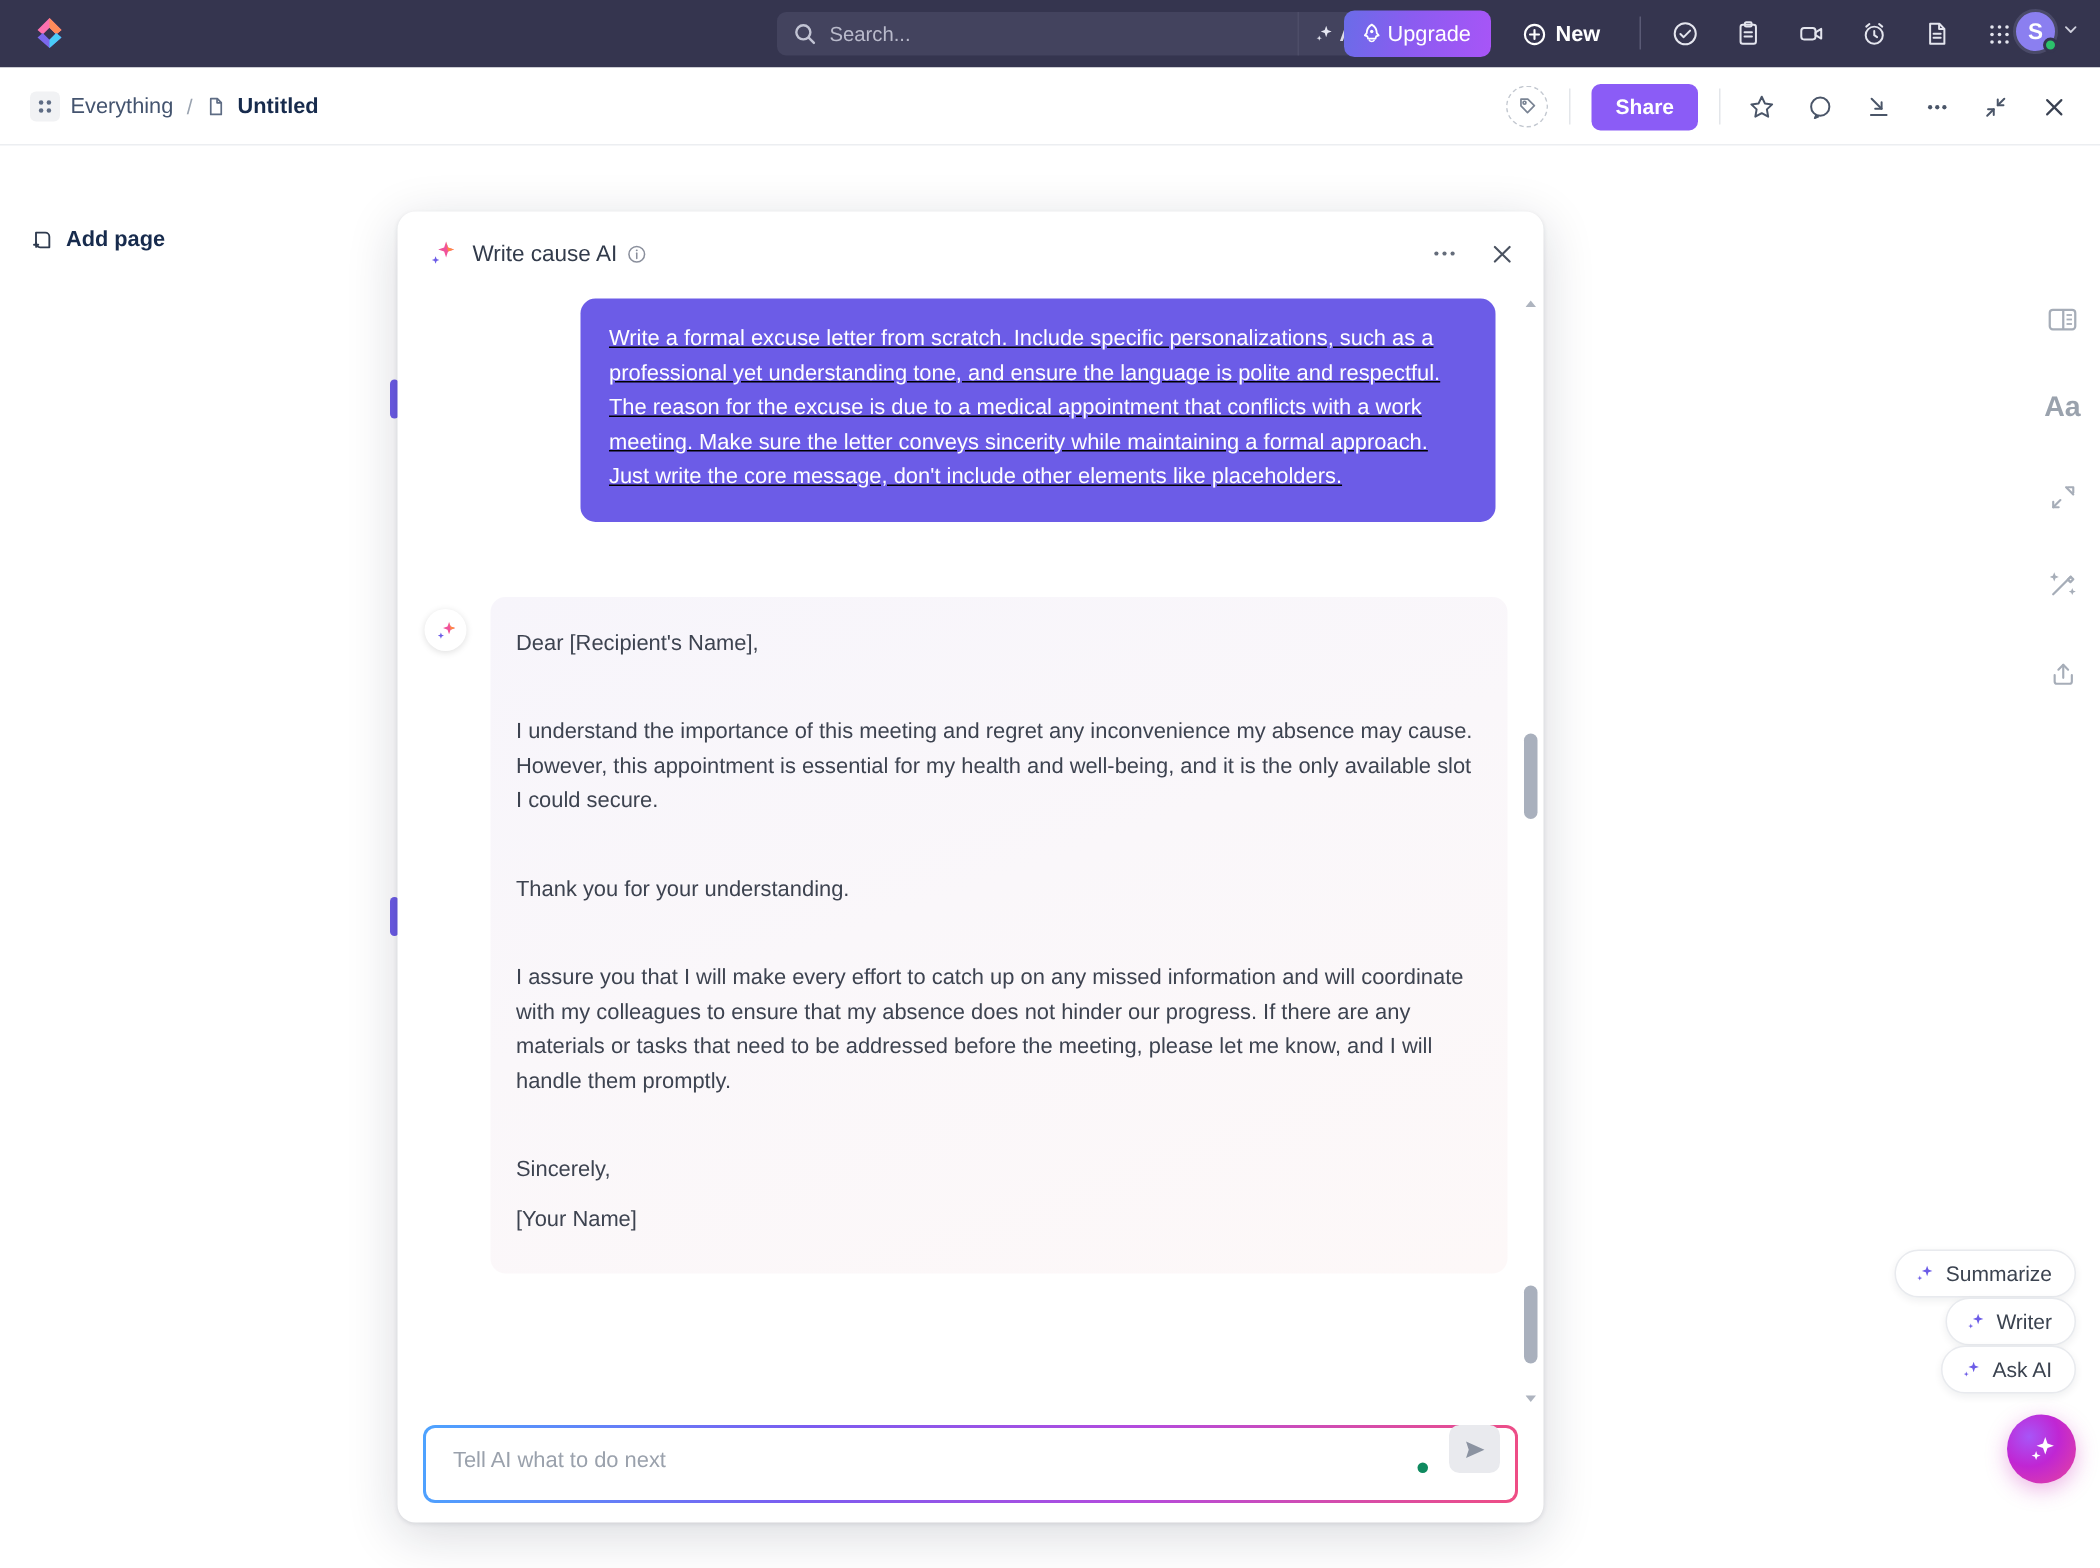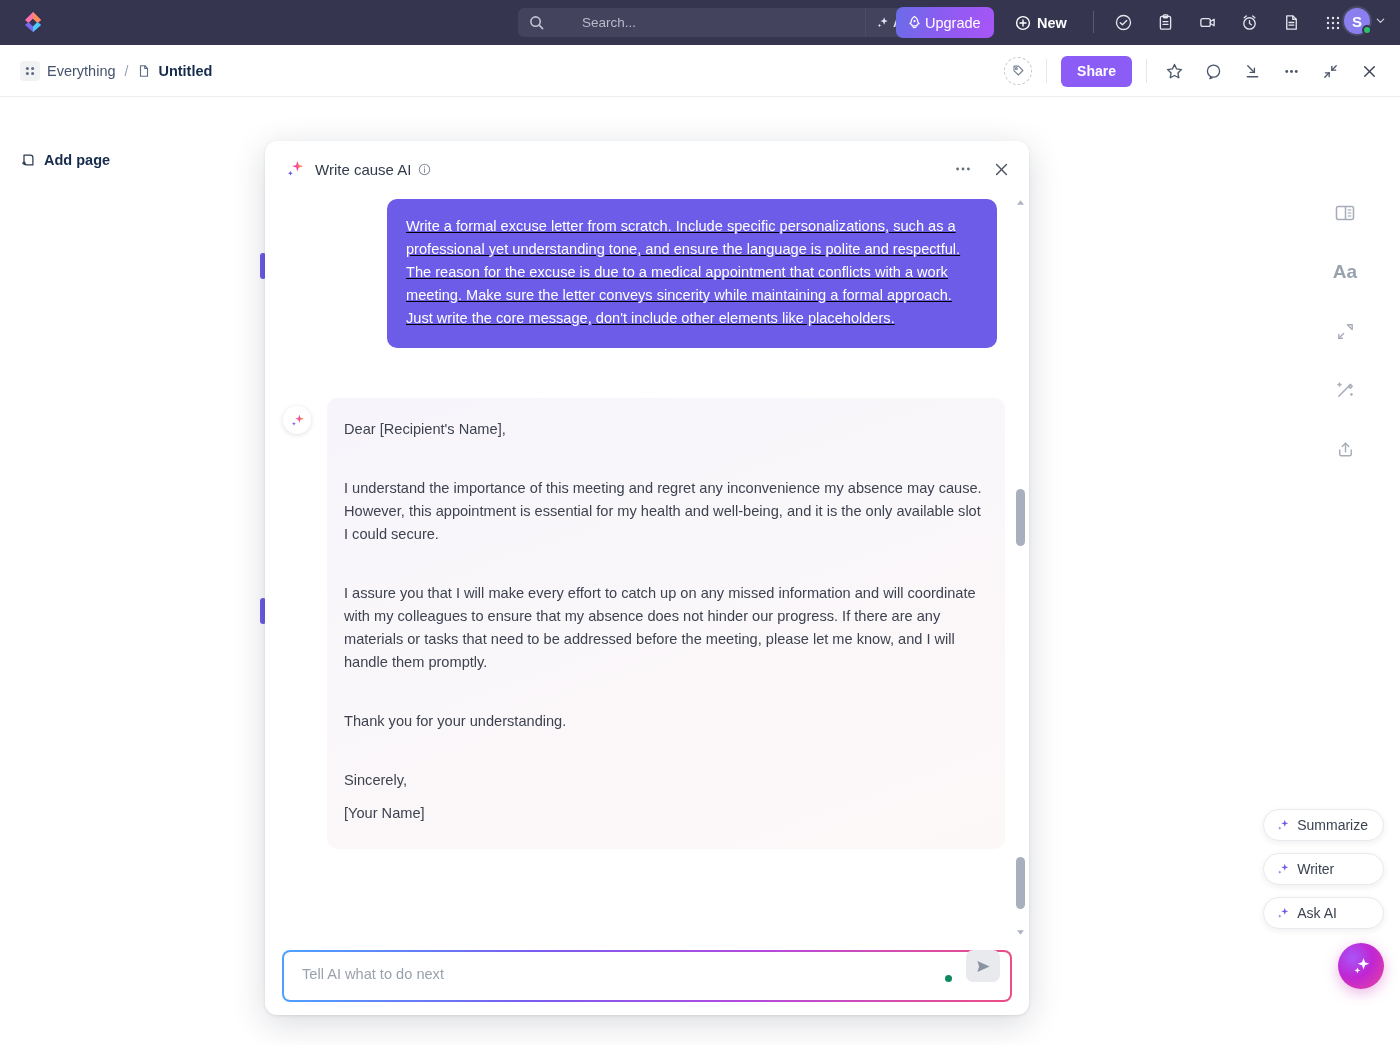--- a/index.html
+++ b/index.html
@@ -20,21 +20,21 @@
   .brand-logo {
     position: absolute; left: 20px; top: 9px;
     width: 26px; height: 26px;
     display: flex; align-items: center; justify-content: center;
   }
 
   .search-box {
     position: absolute; left: 518px; top: 8px;
     width: 400px; height: 29px;
     background: #43435e; border-radius: 6px;
-    display: flex; align-items: center; gap: 29px;
+    display: flex; align-items: center;
   }
   .search-icon { margin-left: 11px; display:flex; }
   .search-placeholder {
     margin-left: 9px; color: #b9bacb; font-size: 13.5px;
   }
   .search-ai {
     position: absolute; right: 0; top: 0; height: 29px;
     border-left: 1px solid #55557090;
     display: flex; align-items: center; gap: 4px;
     padding: 0 12px 0 10px;
@@ -134,30 +134,30 @@
     background: #6c5ce7; border-radius: 3px;
   }
   .behind-dot {
     position:absolute; width: 30px; height: 30px; border-radius: 50%;
     background: #fff; box-shadow: 0 1px 4px rgba(0,0,0,.13);
     display:flex; align-items:center; justify-content:center;
   }
 
   
   .right-rail {
-    position: absolute; right: 40px; top: 198px;
+    position: absolute; right: 10px; top: 198px;
     display:flex; flex-direction:column; align-items:center; gap: 29px;
   }
   .rail-icon { width: 30px; height: 30px; display:flex; align-items:center;justify-content:center; cursor:pointer; color:#a6adb8; }
   .rail-aa { font-size: 19px; font-weight: 700; color: #9aa2ad; }
 
   
   .ai-chips {
     position: absolute; right: 16px; bottom: 116px;
-    display:flex; flex-direction: column; gap: 12px; margin-top: 44px;
+    display:flex; flex-direction: column; align-items: flex-end; gap: 0; margin-top: 44px;
   }
   .ai-chip {
     background:#fff; border: 1px solid #e8eaee; border-radius: 18px;
     height: 32px; padding: 0 15px 0 12px;
     display:flex; align-items:center; gap: 7px;
     font-size: 14px; color: #3b4350; font-weight: 400;
     box-shadow: 0 2px 6px rgba(20,25,40,.07);
     cursor: pointer;
   }
   .fab {
@@ -594,22 +594,22 @@
       <div class="ai-avatar">
         <svg width="15" height="15" viewBox="0 0 16 16">
           <path d="M10 1.8 L11.1 5 L14.3 6.1 L11.1 7.2 L10 10.4 L8.9 7.2 L5.7 6.1 L8.9 5 Z" fill="#f0529b"></path>
           <path d="M10 1.8 L11.1 5 L14.3 6.1 L11.1 7.2 Z" fill="#ff8c42"></path>
           <path d="M4.2 9.2 L4.8 10.8 L6.4 11.4 L4.8 12 L4.2 13.6 L3.6 12 L2 11.4 L3.6 10.8 Z" fill="#6c5ce7"></path>
         </svg>
       </div>
       <div class="ai-card">
         <p class="gap">Dear [Recipient's Name],</p>
         <p class="gap">I understand the importance of this meeting and regret any inconvenience my absence may cause. However, this appointment is essential for my health and well-being, and it is the only available slot I could secure.</p>
+        <p class="gap">Thank you for your understanding.</p>
         <p class="gap">I assure you that I will make every effort to catch up on any missed information and will coordinate with my colleagues to ensure that my absence does not hinder our progress. If there are any materials or tasks that need to be addressed before the meeting, please let me know, and I will handle them promptly.</p>
-        <p class="gap">Thank you for your understanding.</p>
         <p style="margin-bottom:10px;">Sincerely,</p>
         <p>[Your Name]</p>
       </div>
     </div>
   </div>
 
   <div class="scroll-track">
     <div class="scroll-arrow" style="top:0;">
       <svg width="7" height="5" viewBox="0 0 8 5" fill="#aeb4bf">
           <path d="M4 0 L8 5 H0 Z"></path>

